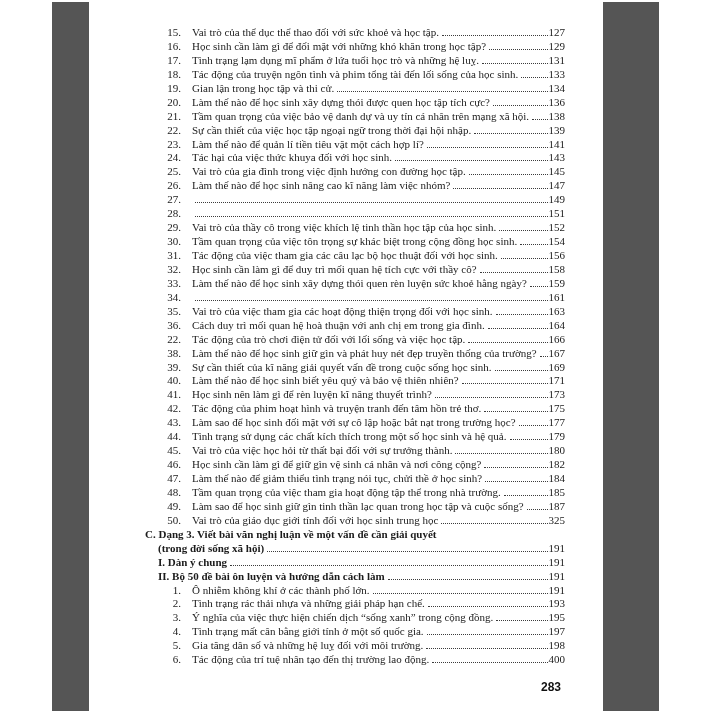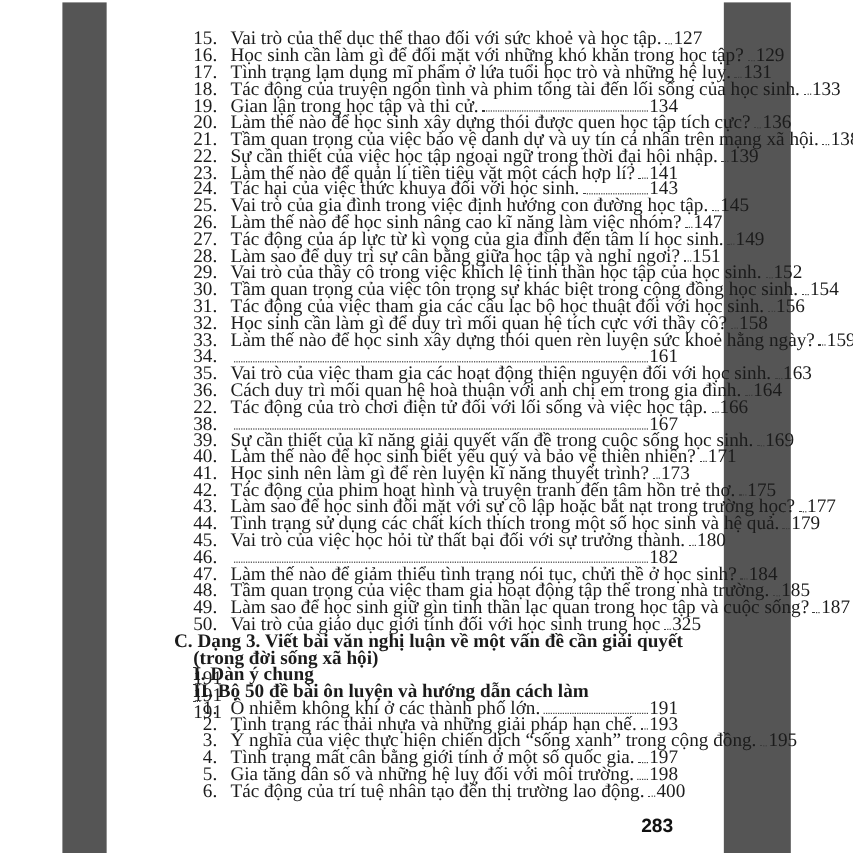--- a/index.html
+++ b/index.html
@@ -23,21 +23,21 @@
     position:absolute;
     left:89px;top:0;
     width:514px;height:711px;
     background:#ffffff;
   }
   .toc{
     position:absolute;
     left:56px;   
     top:26px;
     width:420px;
-    font-size:16px;
+    font-size:11px;
     line-height:13.95px;
   }
   .row{
     display:flex;
     align-items:baseline;
     height:13.95px;
     white-space:nowrap;
   }
   .row .num{
     flex:0 0 36px;
@@ -51,28 +51,28 @@
     flex:1 1 auto;
     min-width:6px;
     border-bottom:1.5px dotted #3c3c3c;
     margin:0 1px 2px 3px;
   }
   .row .pg{
     flex:0 0 auto;
     text-align:left;
   }
   .heading .label{font-weight:bold;}
-  .heading.lvl1{padding-left:13px;flex-direction:column;}
+  .heading.lvl1{padding-left:13px;}
   .folio{
     position:absolute;
     right:42px;
     top:680px;
     font-family:"Liberation Sans", sans-serif;
     font-weight:bold;
-    font-size:16px;
+    font-size:12px;
     color:#111;
   }
 </style>
 </head>
 <body>
 
 <div class="scan-bar left"></div>
 <div class="scan-bar right"></div>
 
 <div class="page">
@@ -159,28 +159,26 @@
 
         <div class="row item">
           <span class="num">26.</span>
           <span class="label">Làm thế nào để học sinh nâng cao kĩ năng làm việc nhóm?</span>
           <span class="leader"></span>
           <span class="pg">147</span>
         </div>
 
         <div class="row item">
           <span class="num">27.</span>
-          <span class="label">Tác động của áp lực từ kì vọng của gia đình đến tâm lí học sinh.</span>
           <span class="leader"></span>
           <span class="pg">149</span>
         </div>
 
         <div class="row item">
           <span class="num">28.</span>
-          <span class="label">Làm sao để duy trì sự cân bằng giữa học tập và nghỉ ngơi?</span>
           <span class="leader"></span>
           <span class="pg">151</span>
         </div>
 
         <div class="row item">
           <span class="num">29.</span>
           <span class="label">Vai trò của thầy cô trong việc khích lệ tinh thần học tập của học sinh.</span>
           <span class="leader"></span>
           <span class="pg">152</span>
         </div>
@@ -214,41 +212,42 @@
         </div>
 
         <div class="row item">
           <span class="num">34.</span>
           <span class="leader"></span>
           <span class="pg">161</span>
         </div>
 
         <div class="row item">
           <span class="num">35.</span>
-          <span class="label">Vai trò của việc tham gia các hoạt động thiện nguyện đối với học sinh.</span>
+          <span class="label">Vai trò của việc tham gia các hoạt động thiện trọng đối với học sinh.</span>
           <span class="leader"></span>
           <span class="pg">163</span>
         </div>
 
         <div class="row item">
           <span class="num">36.</span>
           <span class="label">Cách duy trì mối quan hệ hoà thuận với anh chị em trong gia đình.</span>
           <span class="leader"></span>
           <span class="pg">164</span>
         </div>
 
         <div class="row item">
           <span class="num">22.</span>
           <span class="label">Tác động của trò chơi điện tử đối với lối sống và việc học tập.</span>
           <span class="leader"></span>
           <span class="pg">166</span>
         </div>
 
         <div class="row item">
           <span class="num">38.</span>
+          <span class="label">Làm thế nào để học sinh giữ gìn và phát huy nét đẹp truyền thống của trường?</span>
           <span class="leader"></span>
           <span class="pg">167</span>
         </div>
 
         <div class="row item">
           <span class="num">39.</span>
           <span class="label">Sự cần thiết của kĩ năng giải quyết vấn đề trong cuộc sống học sinh.</span>
           <span class="leader"></span>
           <span class="pg">169</span>
         </div>
@@ -290,20 +289,21 @@
 
         <div class="row item">
           <span class="num">45.</span>
           <span class="label">Vai trò của việc học hỏi từ thất bại đối với sự trưởng thành.</span>
           <span class="leader"></span>
           <span class="pg">180</span>
         </div>
 
         <div class="row item">
           <span class="num">46.</span>
+          <span class="label">Học sinh cần làm gì để giữ gìn vệ sinh cá nhân và nơi công cộng?</span>
           <span class="leader"></span>
           <span class="pg">182</span>
         </div>
 
         <div class="row item">
           <span class="num">47.</span>
           <span class="label">Làm thế nào để giảm thiểu tình trạng nói tục, chửi thề ở học sinh?</span>
           <span class="leader"></span>
           <span class="pg">184</span>
         </div>

